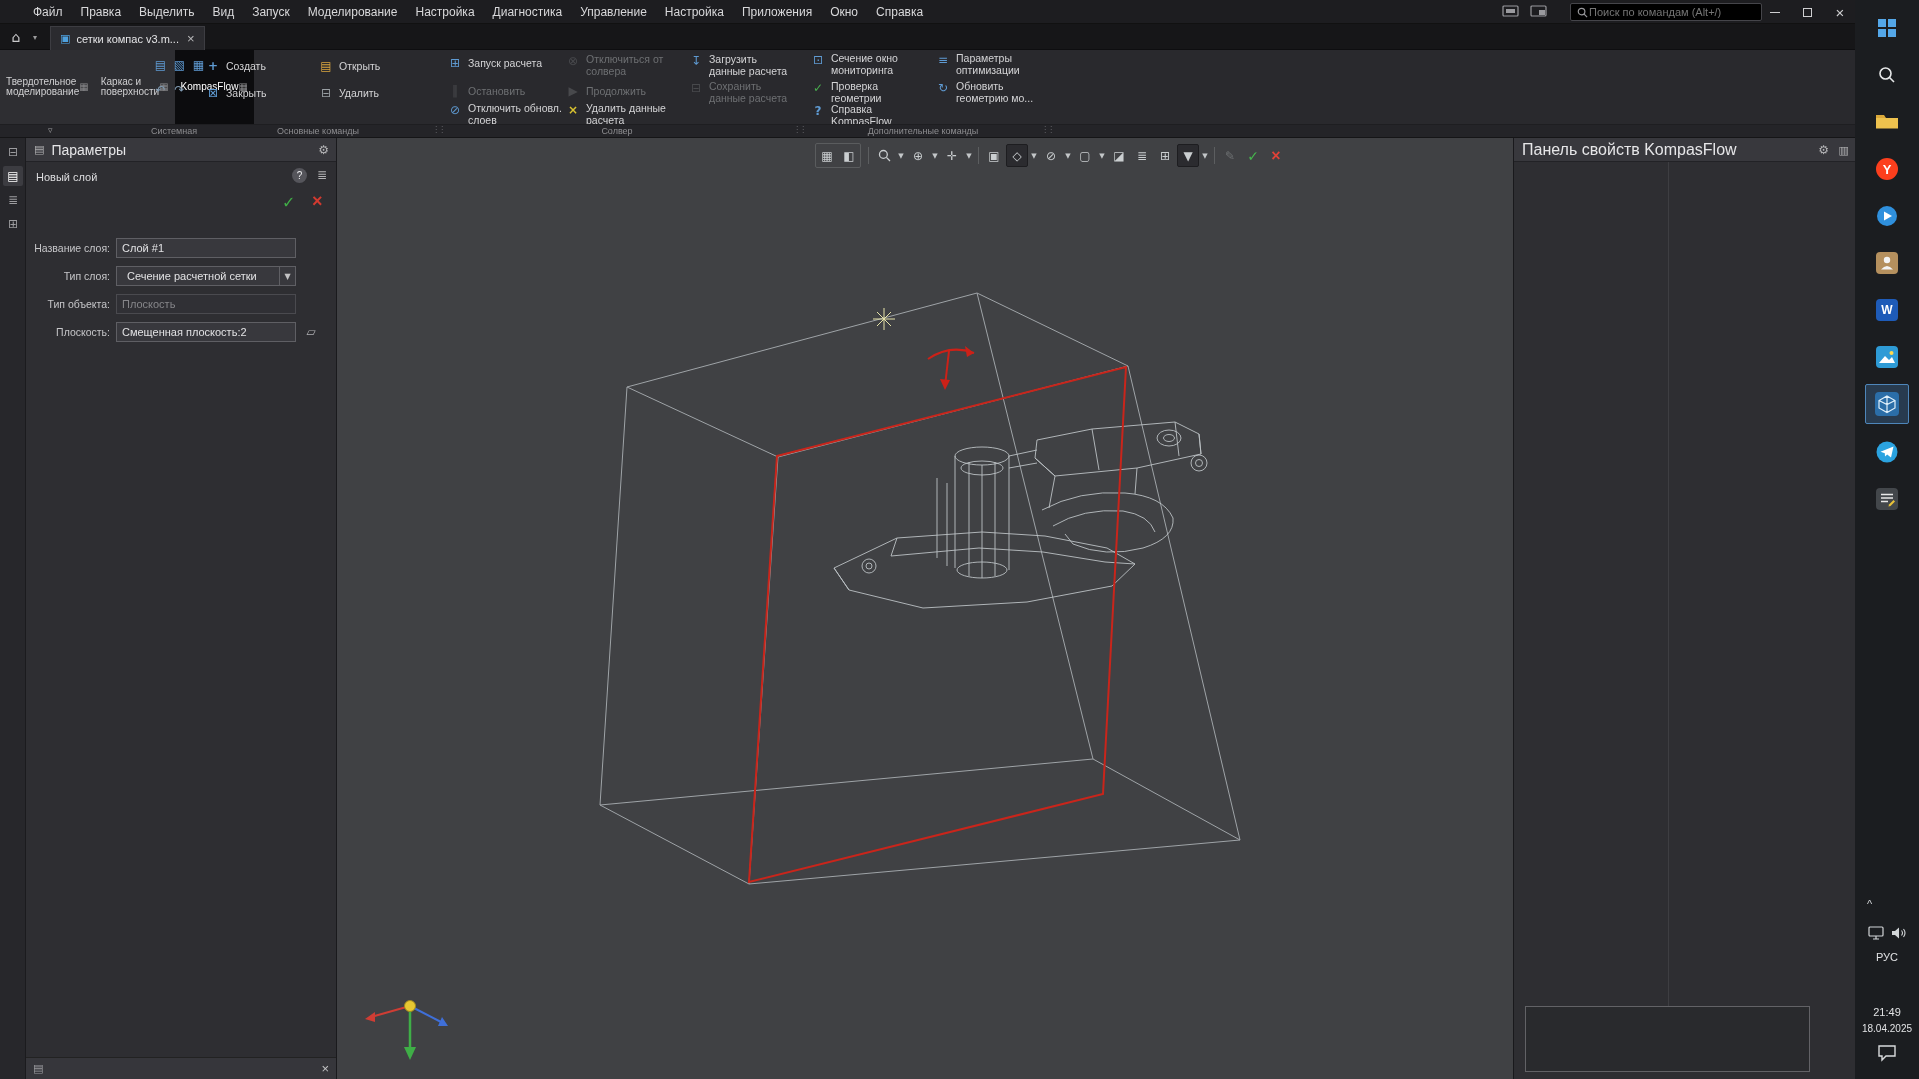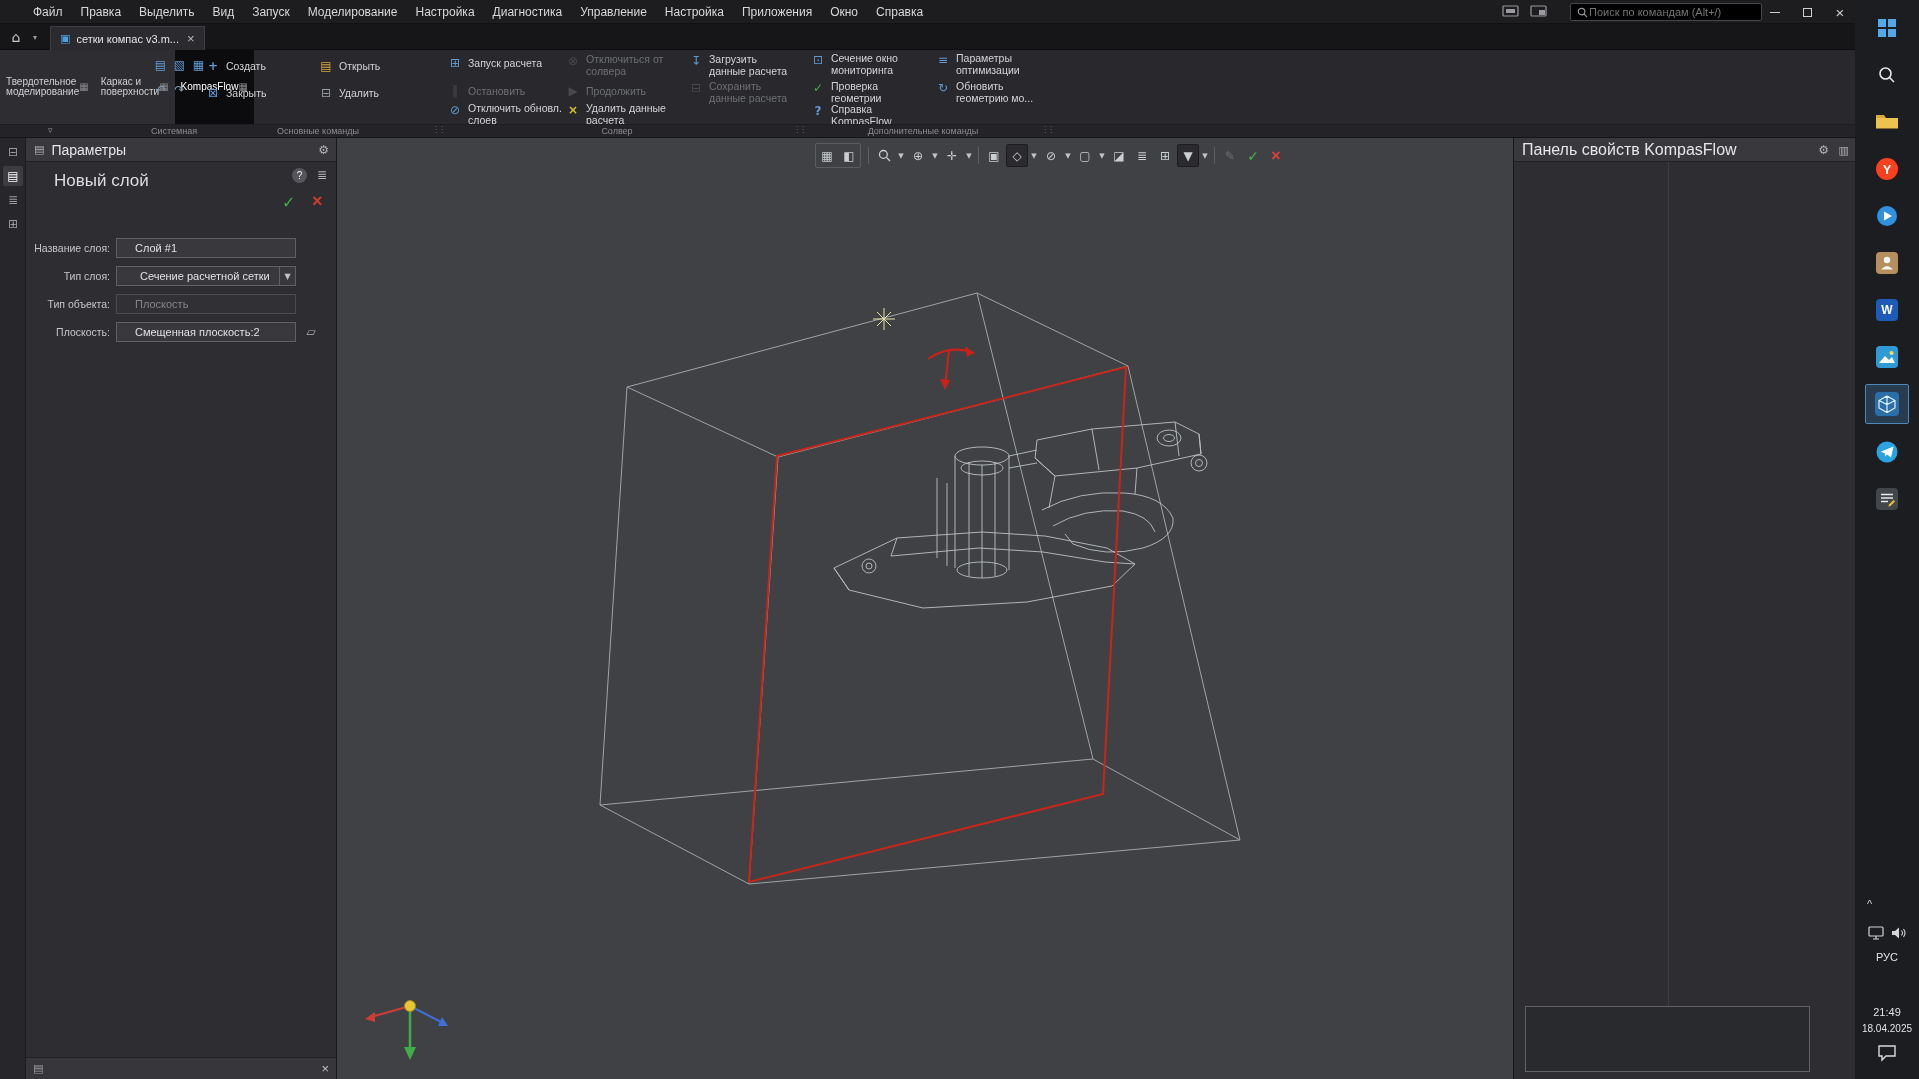--- a/index.html
+++ b/index.html
@@ -51,27 +51,27 @@
   #leftstrip{position:absolute;left:0;top:138px;width:26px;height:941px;background:#27272b;border-right:1px solid #1b1b1e}
   .lsi{position:absolute;left:3px;width:20px;height:20px;display:flex;align-items:center;justify-content:center;color:#9d9da0;font-size:12px;border-radius:2px}
   .lsi.active{background:#3c3c41;color:#ffffff}
 
   
   #params{position:absolute;left:26px;top:138px;width:311px;height:941px;background:#2e2e32;border-right:1px solid #1a1a1d}
   .panelhead{position:absolute;left:0;top:0;width:100%;height:24px;background:#38383d;border-bottom:1px solid #222226;display:flex;align-items:center;padding:0 8px;gap:7px}
   .panelhead .ph-ic{color:#aeaeb0;font-size:11px}
   .panelhead .ph-title{font-size:14px;color:#e6e6e8}
   .panelhead .ph-gear{position:absolute;right:7px;color:#b4b4b6;font-size:12px}
-  .objname{position:absolute;left:28px;top:33px;font-size:17px;color:#dedee0}
+  .objname{position:absolute;left:10px;top:33px;font-size:11px;color:#dedee0}
   .helpbtn{position:absolute;left:266px;top:30px;width:15px;height:15px;border-radius:50%;background:#55555b;color:#ededef;font-size:10px;display:flex;align-items:center;justify-content:center}
   .treebtn{position:absolute;left:291px;top:30px;color:#b2b2b4;font-size:12px}
   .okbtn{position:absolute;left:256px;top:55px;color:#40ae47;font-size:16px;font-weight:bold}
   .cancelbtn{position:absolute;left:286px;top:53px;color:#d23a30;font-size:18px;font-weight:bold}
   .flabel{position:absolute;width:84px;text-align:right;font-size:10.5px;color:#c6c6c9}
-  .finput{position:absolute;left:90px;width:180px;height:20px;background:#38383d;border:1px solid #5f5f64;color:#e2e2e4;font-size:11px;padding:0 18px;font-family:"Liberation Sans",sans-serif;display:flex;align-items:center}
+  .finput{position:absolute;left:90px;width:180px;height:20px;background:#38383d;border:1px solid #5f5f64;color:#e2e2e4;font-size:11px;padding:0 5px;font-family:"Liberation Sans",sans-serif;display:flex;align-items:center}
   .finput.disabled{background:#303035;border-color:#4a4a4f;color:#86868a}
   .fselect{justify-content:space-between;padding-right:0}
   .fselect .selarrow{width:16px;height:18px;border-left:1px solid #5f5f64;display:flex;align-items:center;justify-content:center;color:#c2c2c4;font-size:8px}
   .pickbtn{position:absolute;left:276px;width:18px;height:20px;display:flex;align-items:center;justify-content:center;color:#b0b0b3;font-size:12px}
   .msgbar{position:absolute;left:0;bottom:0;width:100%;height:22px;background:#36363b;border-top:1px solid #222;display:flex;align-items:center;padding:0 7px}
   .msgbar .msg-ic{color:#9b9b9e;font-size:11px}
   .msgbar .msg-close{position:absolute;right:7px;color:#c2c2c4;font-size:13px}
 
   
   #viewport{position:absolute;left:337px;top:138px;width:1176px;height:941px;background:#404144;overflow:hidden}

